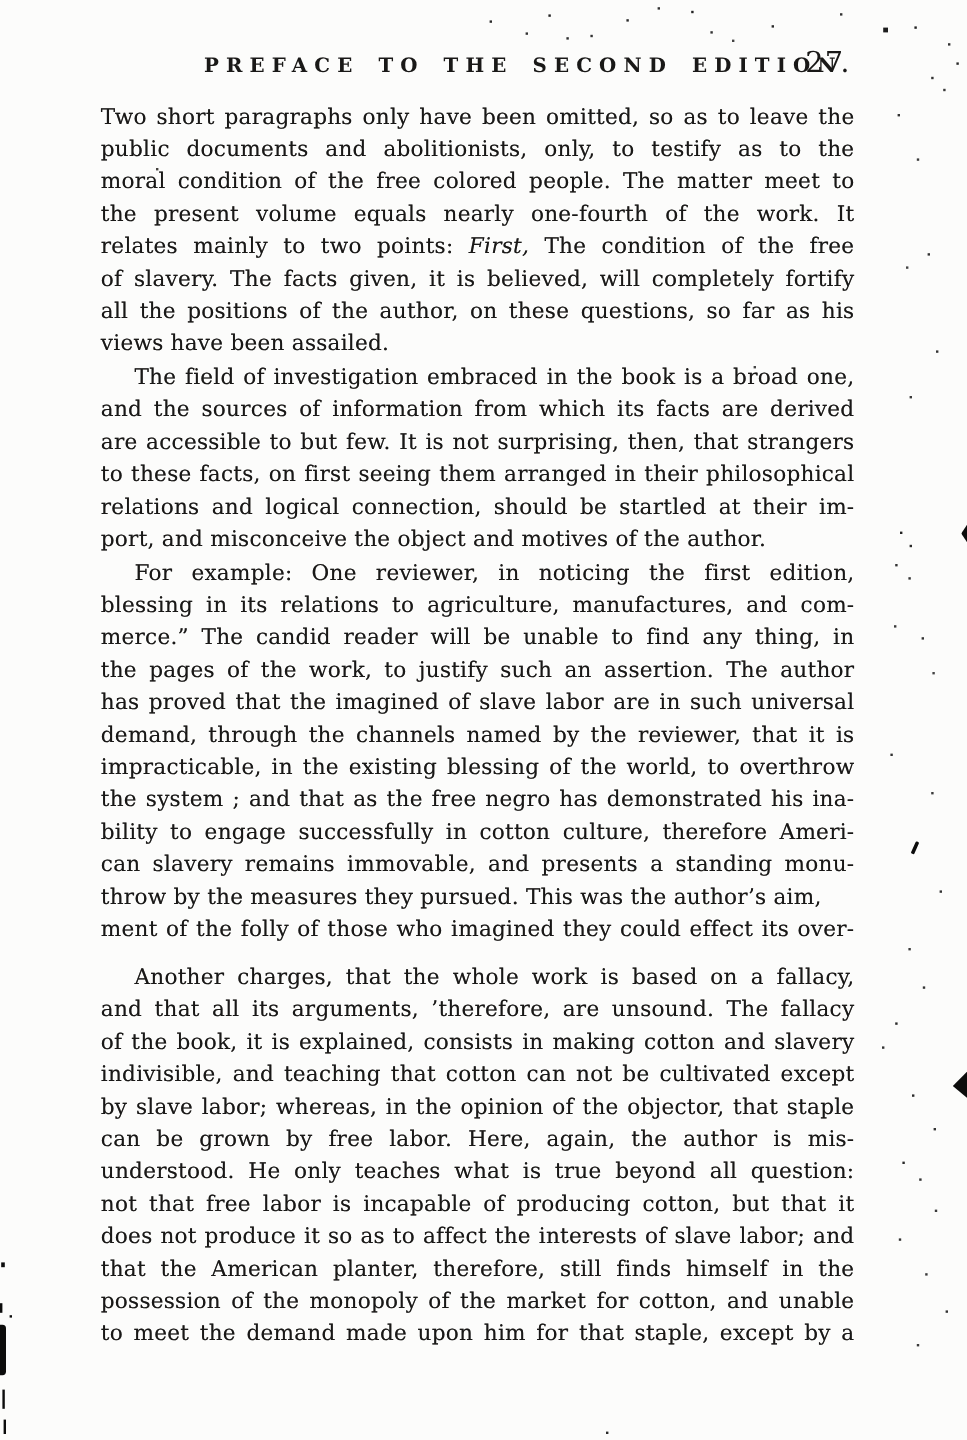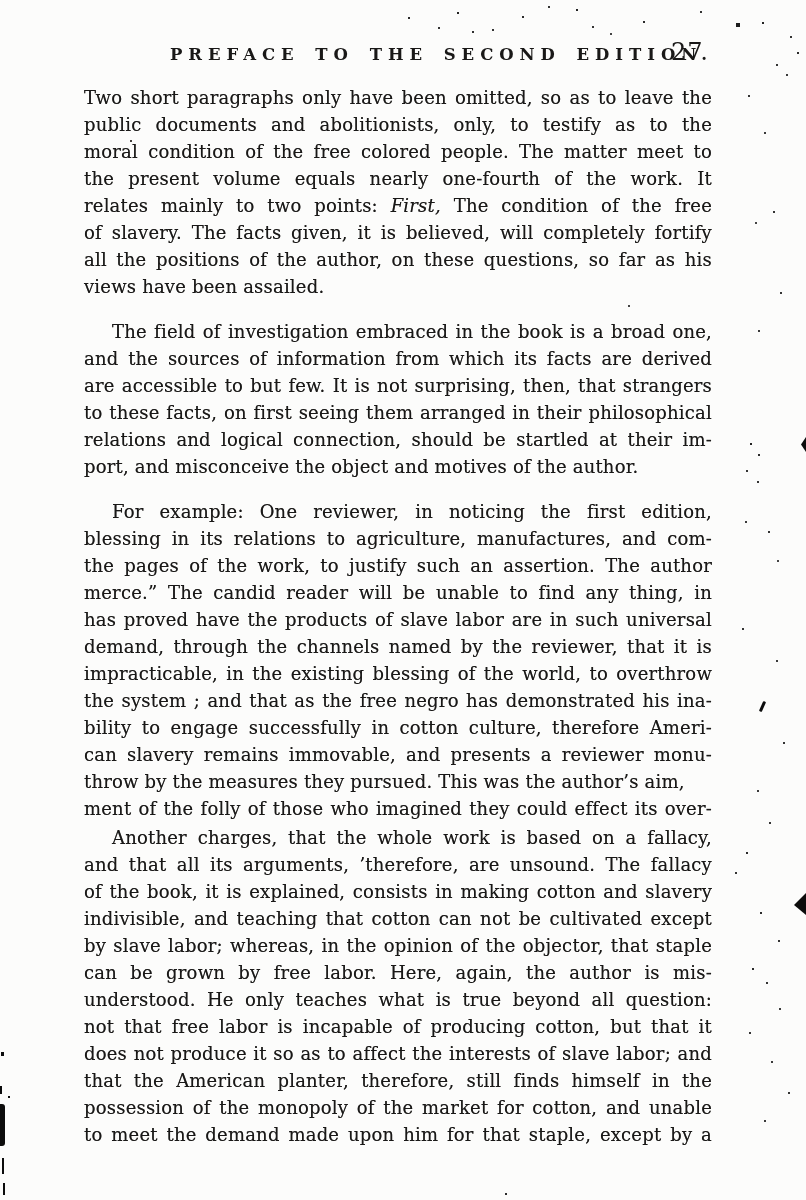--- a/index.html
+++ b/index.html
@@ -38,22 +38,22 @@
     letter-spacing: 1px;
   }
   
   .text-block {
     position: absolute;
     left: 84px;
     top: 84px;
     width: 628px;
   }
   .paragraph { margin: 0; }
-  .paragraph + .paragraph { margin-top: 18px; }
-  .paragraph:last-child { margin-top: 2px; }
+  .paragraph + .paragraph { margin-top: 1px; }
+  .paragraph:last-child { margin-top: 13px; }
   .line {
     font-size: 18px;
     line-height: 27px;
     height: 27px;
     text-align: justify;
     text-align-last: justify;
     letter-spacing: 0.2px;
     white-space: normal;
     text-shadow: 0 0 0.5px rgba(20,18,16,0.55);
   }
@@ -128,28 +128,28 @@
         <div class="line indent"><span>The field of investigation embraced in the book is a broad one,</span></div>
         <div class="line"><span>and the sources of information from which its facts are derived</span></div>
         <div class="line"><span>are accessible to but few. It is not surprising, then, that strangers</span></div>
         <div class="line"><span>to these facts, on first seeing them arranged in their philosophical</span></div>
         <div class="line"><span>relations and logical connection, should be startled at their im-</span></div>
         <div class="line no-just"><span>port, and misconceive the object and motives of the author.</span></div>
       </div>
       <div class="paragraph">
         <div class="line indent"><span>For example: One reviewer, in noticing the first edition,</span></div>
         <div class="line"><span>blessing in its relations to agriculture, manufactures, and com-</span></div>
+        <div class="line"><span>merce.” The candid reader will be unable to find any thing, in</span></div>
         <div class="line"><span>the pages of the work, to justify such an assertion. The author</span></div>
-        <div class="line"><span>merce.” The candid reader will be unable to find any thing, in</span></div>
-        <div class="line"><span>has proved have the products of slave labor are in such universal</span></div>
+        <div class="line"><span>has proved that the imagined of slave labor are in such universal</span></div>
         <div class="line"><span>demand, through the channels named by the reviewer, that it is</span></div>
         <div class="line"><span>impracticable, in the existing blessing of the world, to overthrow</span></div>
         <div class="line"><span>the system ; and that as the free negro has demonstrated his ina-</span></div>
         <div class="line"><span>bility to engage successfully in cotton culture, therefore Ameri-</span></div>
-        <div class="line"><span>can slavery remains immovable, and presents a reviewer monu-</span></div>
+        <div class="line"><span>can slavery remains immovable, and presents a standing monu-</span></div>
         <div class="line no-just"><span>throw by the measures they pursued. This was the author’s aim,</span></div>
         <div class="line"><span>ment of the folly of those who imagined they could effect its over-</span></div>
       </div>
       <div class="paragraph">
         <div class="line indent"><span>Another charges, that the whole work is based on a fallacy,</span></div>
         <div class="line"><span>and that all its arguments, ’therefore, are unsound. The fallacy</span></div>
         <div class="line"><span>of the book, it is explained, consists in making cotton and slavery</span></div>
         <div class="line"><span>indivisible, and teaching that cotton can not be cultivated except</span></div>
         <div class="line"><span>by slave labor; whereas, in the opinion of the objector, that staple</span></div>
         <div class="line"><span>can be grown by free labor. Here, again, the author is mis-</span></div>

